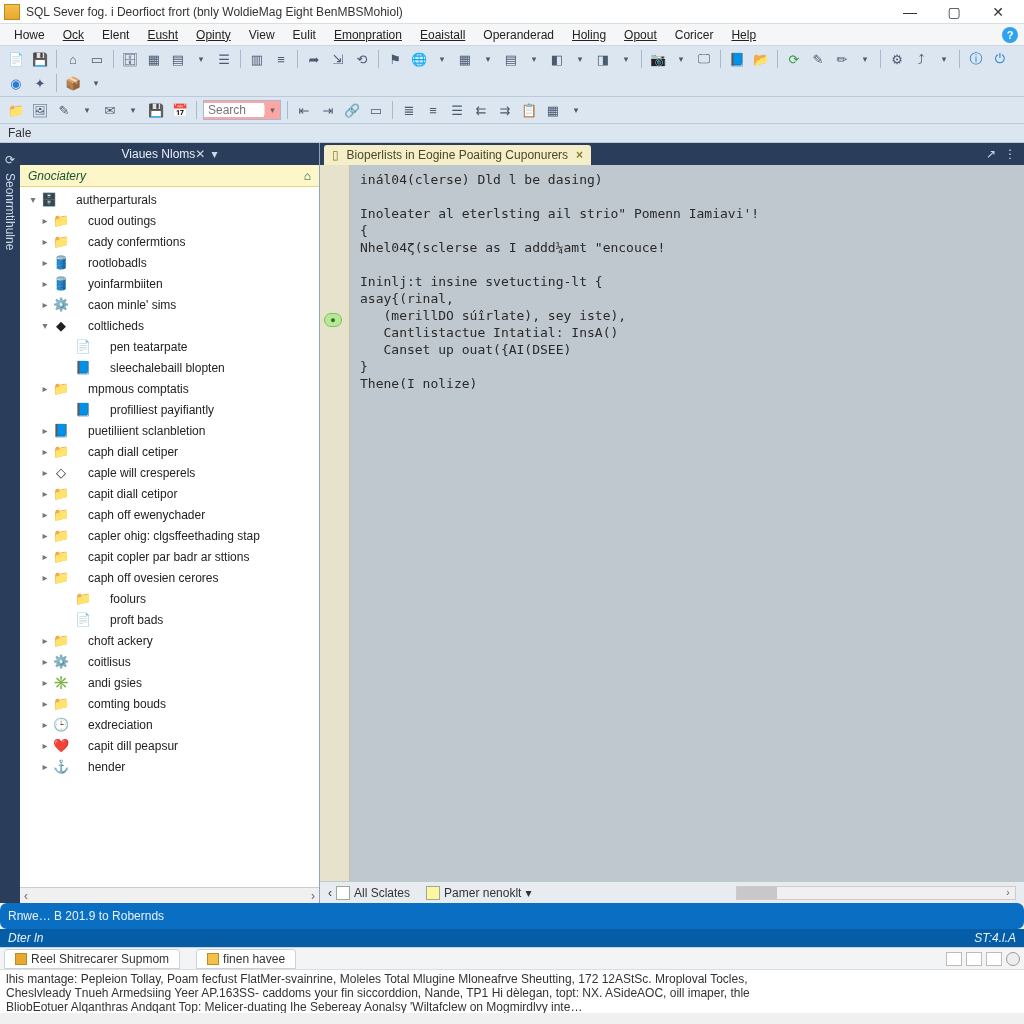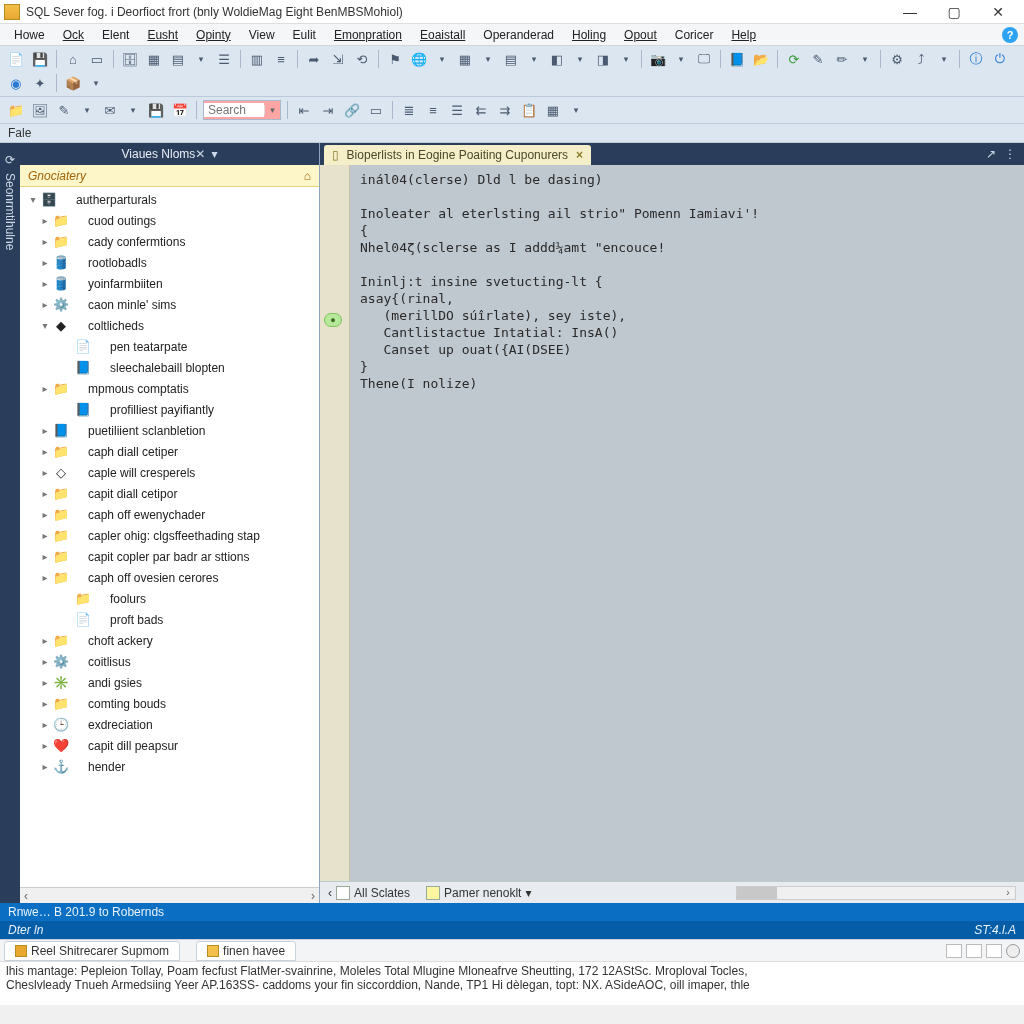--- a/index.html
+++ b/index.html
@@ -24,21 +24,21 @@
 .search-box input { border: none; outline: none; width: 60px; padding: 0 4px; font-size: 12px; color: #777; }
 .search-box .dd { width: 16px; text-align: center; color: #666; font-size: 9px; border-left: 1px solid #ddd; }
 
 .file-label { background: #dbe6f1; padding: 2px 8px; color: #333; border-bottom: 1px solid #bcc9da; font-size: 12px; }
 
 .workspace { display: flex; height: 760px; }
 .leftrail { width: 20px; background: #2a3e5b; color: #cdd9e8; writing-mode: vertical-rl; text-orientation: mixed; display: flex; align-items: center; justify-content: flex-start; padding-top: 10px; font-size: 11px; gap: 6px; }
 .sidebar { width: 300px; background: #fff; border-right: 1px solid #8fa4bf; display: flex; flex-direction: column; }
 .sidebar-header { background: #2a3e5b; color: #e8eef6; height: 22px; display: flex; align-items: center; padding: 0 8px; justify-content: center; font-size: 12px; }
 .sidebar-header .icons { display:flex; gap:6px; color:#cdd9e8; }
-.sidebar-filter { background: #fdf6c9; border-bottom: 1px solid #e4d77a; height: 22px; display: flex; align-items: center; padding: 0 8px; justify-content: space-between; color: #a16207; font-style: italic; }
+.sidebar-filter { background: #fdf6c9; border-bottom: 1px solid #e4d77a; height: 22px; display: flex; align-items: center; padding: 0 8px; justify-content: space-between; color: #14532d; font-style: italic; }
 .tree { flex: 1; overflow: auto; padding: 2px 0; }
 .tree-node { display: flex; align-items: center; height: 21px; padding-left: 6px; color: #222; white-space: nowrap; }
 .tree-node .arrow { width: 14px; text-align: center; color: #777; font-size: 10px; }
 .tree-node .icon { width: 18px; text-align: center; font-size: 13px; }
 .tree-node .label { padding-left: 2px; margin-left: 16px; }
 .depth1 { padding-left: 18px; }
 .depth2 { padding-left: 40px; }
 .sidebar-scroll { height: 16px; border-top: 1px solid #ccc; background: #f0f0f0; display:flex; justify-content:space-between; align-items:center; padding:0 4px; color:#666; font-size:11px;}
 
 .editor-area { flex: 1; display: flex; flex-direction: column; background: #c0c8d0; }
@@ -53,21 +53,21 @@
 .code { flex: 1; padding: 6px 10px; font-family: Consolas, monospace; font-size: 13px; color: #2a2a2a; line-height: 17px; white-space: pre; overflow: auto; }
 
 .editor-bottom { height: 22px; background: #e8ecf0; border-top: 1px solid #bcc; display: flex; align-items:center; padding: 0 8px; gap: 16px; }
 .bottom-sel { display:flex; align-items:center; gap:4px; color:#333; }
 .bottom-sel .ico { width:14px; height:14px; border:1px solid #9a9; background:#fff; display:inline-block;}
 .bottom-scrollbar { flex:1; height:14px; background:#f0f0f0; border:1px solid #ccc; position:relative; margin-left: auto; width: 280px; flex: none;}
 .bottom-scrollbar .thumb { position:absolute; left:0; top:0; height:100%; width:40px; background:#c8c8c8;}
 .bottom-scrollbar .arr { position:absolute; top:0; width:14px; height:100%; display:flex; align-items:center; justify-content:center; color:#666; font-size:10px;}
 .bottom-scrollbar .arr.r { right:0; }
 
-.statusbar1 { height: 18px; background: #0a6fc2; color: #e8f2fb; display: flex; align-items: center; padding: 0 8px; font-size: 11px; }
+.statusbar1 { height: 26px; background: #0a6fc2; color: #e8f2fb; display: flex; align-items: center; padding: 0 8px; font-size: 11px; border-radius: 7px; }
 .statusbar2 { height: 18px; background: #045da6; color: #e8f2fb; display: flex; align-items: center; padding: 0 8px; font-size: 11px; justify-content:space-between;font-style:italic;}
 .bottom-tabs { height: 22px; background: #f2f4f6; border-top: 1px solid #c9d2dc; display: flex; align-items: center; padding: 0 4px; gap: 16px; }
 .bt-tab { display:flex; align-items:center; gap:4px; padding:2px 10px; background:#fff; border:1px solid #c9d2dc; border-radius:3px 3px 0 0; color:#333; }
 .bt-tab .ic { width:12px; height:12px; background:#e8a830; border:1px solid #b98c1f;}
 .bt-right { margin-left:auto; display:flex; gap:4px; align-items:center; color:#666;}
 .bt-right .sq { width:16px; height:14px; border:1px solid #bbb; background:#fff;}
 .bt-right .circ { width:14px; height:14px; border-radius:50%; border:1px solid #999; background:#eee;}
 .log-area { height: 44px; background: #fff; padding: 2px 6px; color: #333; font-size: 11.5px; line-height: 14px; overflow: hidden; border-top:1px solid #ddd;}
 </style>
 </head>
@@ -427,13 +427,14 @@
     <span class="sq"></span>
     <span class="sq"></span>
     <span class="sq"></span>
     <span class="circ"></span>
   </div>
 </div>
 
 <div class="log-area">
   <div>lhis mantage: Pepleion Tollay, Poam fecfust FlatMer-svainrine, Moleles Total Mlugine Mloneafrve Sheutting, 172 12AStSc. Mroploval Tocles,</div>
   <div>Cheslvleady Tnueh Armedsiing Yeer AP.163SS- caddoms your fin siccorddion, Nande, TP1 Hi dèlegan, topt: NX. ASideAOC, oill imaper, thle</div>
+  <div>BliobEotuer Alqanthras Andqаnt Top: Melicer-duating Ihe Sebereay Aonalsy 'Wiltafclew on Mogmirdlvy inte…</div>
 </div>
 
 </body></html>

